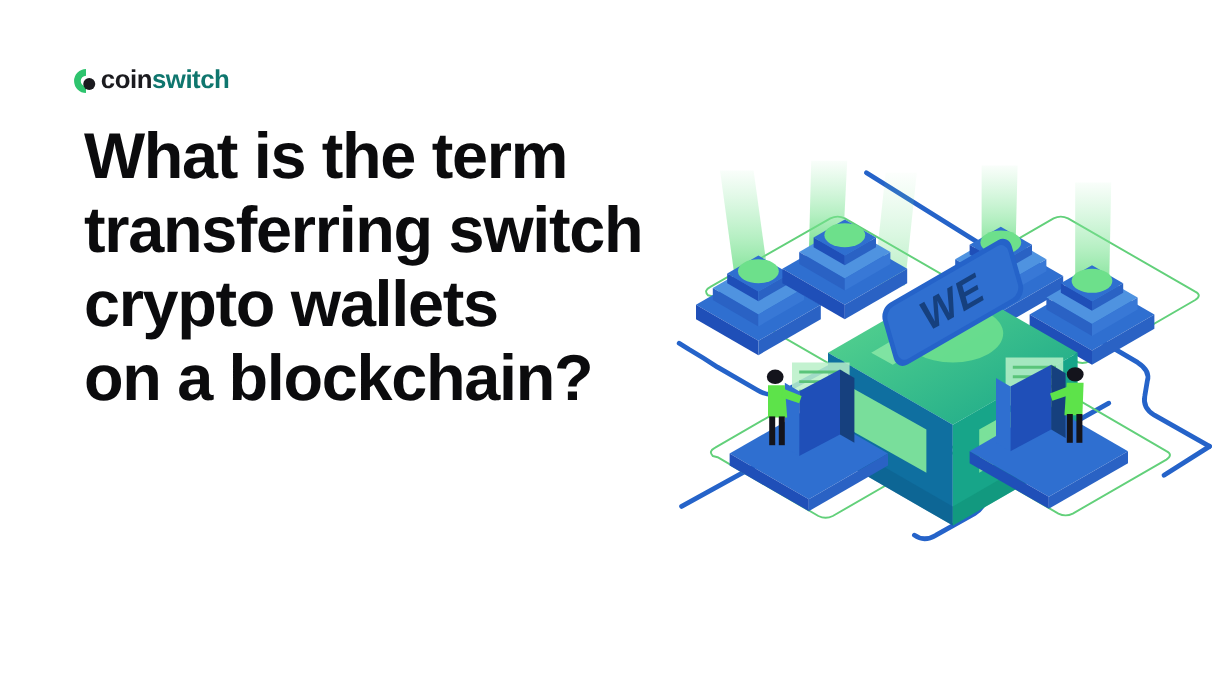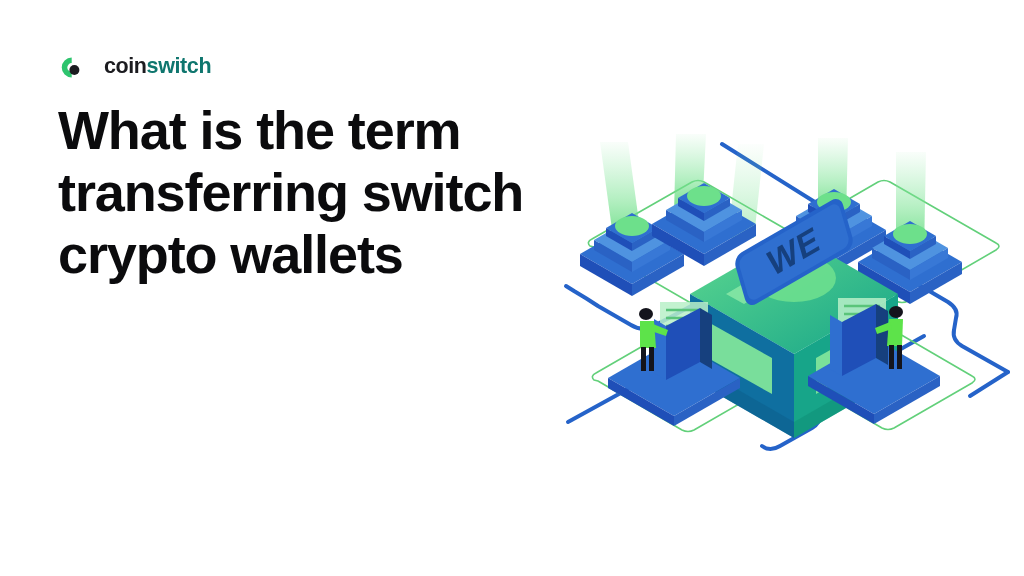--- a/index.html
+++ b/index.html
@@ -12,39 +12,39 @@
   .canvas {
     position:relative;
     width:1024px; height:576px;
     background:#ffffff;
   }
 
   
   .brand {
     position:absolute;
     left:60px; top:52px;
-    display:flex; align-items:center; gap:21px;
+    display:flex; align-items:center; gap:1px;
     height:30px;
   }
   .brand-mark { width:23px; height:23px; display:block; flex:0 0 auto; }
   .brand-word {
     font-size:21.5px;
     font-weight:700;
     letter-spacing:-0.4px;
     line-height:1;
     white-space:nowrap;
     display:flex;
   }
   .brand-word .w1 { color:#1b1b1f; }
   .brand-word .w2 { color:#0f766e; }
 
   
   .headline {
     position:absolute;
-    left:58px; top:100px;
+    left:70px; top:100px;
     width:530px;
     font-size:54px;
     font-weight:700;
     line-height:1.145;
     letter-spacing:-1.1px;
     color:#0b0b0d;
   }
   .headline .ln { display:block; white-space:nowrap; }
 
   
@@ -68,20 +68,21 @@
     <div class="brand-word">
       <span class="w1">coin</span>
         <span class="w2">switch</span>
     </div>
   </div>
 
   <h1 class="headline">
     <span class="ln">What is the term</span>
     <span class="ln">transferring switch</span>
     <span class="ln">crypto wallets</span>
+    <span class="ln">on a blockchain?</span>
   </h1>
 
   <div class="illustration">
     <svg viewBox="0 0 468 330">
       <defs>
         <linearGradient id="beamG" x1="0" y1="0" x2="0" y2="1">
           <stop offset="0%" stop-color="#8ce8a3" stop-opacity="0.05"></stop>
           <stop offset="55%" stop-color="#7ae392" stop-opacity="0.55"></stop>
           <stop offset="100%" stop-color="#5fd97c" stop-opacity="0.95"></stop>
         </linearGradient>

